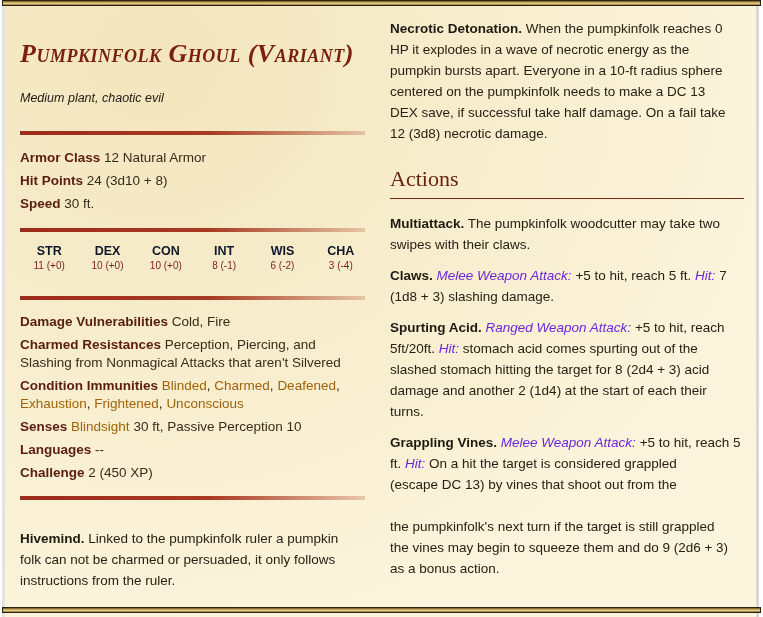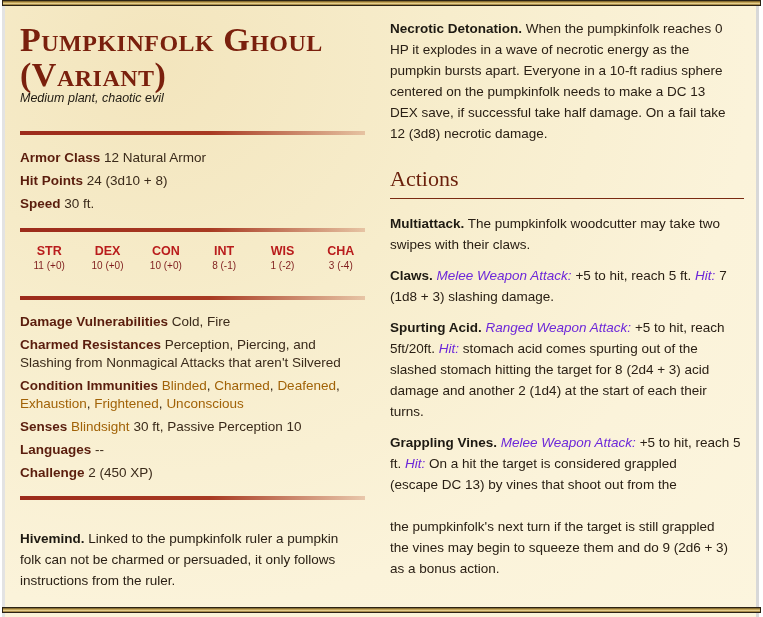--- a/index.html
+++ b/index.html
@@ -16,37 +16,37 @@
     border:1px solid #2b2214;
     box-sizing:border-box;
   }
   .bar-top { top:0; }
   .bar-bottom { top:607px; }
   .col { position:absolute; top:0; }
   .col-left { left:20px; width:350px; }
   .col-right { left:390px; width:355px; }
 
   .title {
-    position:absolute; top:22px; left:0; margin:0;
+    position:absolute; top:36px; left:0; margin:0;
     font-family:"Liberation Serif", serif; font-variant:small-caps; font-weight:bold;
-    color:#7a200d; font-size:34px; line-height:35px; letter-spacing:0.5px; width:350px;
+    color:#7a200d; font-size:26px; line-height:35px; letter-spacing:0.5px; width:350px;font-style:italic;
   }
   .subtitle {
     position:absolute; top:91px; left:0; font-style:italic; font-size:12.5px; color:#1f1a12;
   }
   .rule {
     position:absolute; left:0; height:4px; width:345px;
     background: linear-gradient(90deg, #9c2b1b 0%, #a83a22 55%, rgba(200,120,90,0.35) 100%);
   }
   .prop { position:absolute; left:0; font-size:13.5px; color:#3a2a1a; line-height:19px; white-space:nowrap; }
   .prop b { color:#5a1d0d; }
   .prop .link { text-decoration-color:#3dbb8a; color:#a16207; }
   .abilities { position:absolute; top:244px; left:0; width:350px; display:flex; }
   .ab { flex:1; text-align:center; }
-  .ab .n { font-weight:bold; color:#b91c1c; font-size:12.5px; }
+  .ab .n { font-weight:bold; color:#0f172a; font-size:12.5px; }
   .ab .v { color:#7f1d1d; font-size:10px; margin-top:2px; }
   .para { position:absolute; left:0; font-size:13.5px; color:#2a2015; line-height:21px; }
   .para b { color:#1e1a12; }
   .para i { color:#6d28d9; }
   .actions-title {
     position:absolute; top:166px; left:0; font-size:22px; color:#6a1f0b;
     font-family:Liberation Serif, serif;
   }
   .actions-rule { position:absolute; top:198px; left:0; width:354px; height:1px; background:#7a2a12; }
 </style>
@@ -81,21 +81,21 @@
     <div class="ab">
         <div class="n">CON</div>
         <div class="v">10 (+0)</div>
       </div>
     <div class="ab">
         <div class="n">INT</div>
         <div class="v">8 (-1)</div>
       </div>
     <div class="ab">
         <div class="n">WIS</div>
-        <div class="v">1 (-2)</div>
+        <div class="v">6 (-2)</div>
       </div>
     <div class="ab">
         <div class="n">CHA</div>
         <div class="v">3 (-4)</div>
       </div>
   </div>
 
   <div class="rule" style="top:296px"></div>
 
   <div class="prop" style="top:312px"><b>Damage Vulnerabilities</b> <span>Cold, Fire</span></div>

